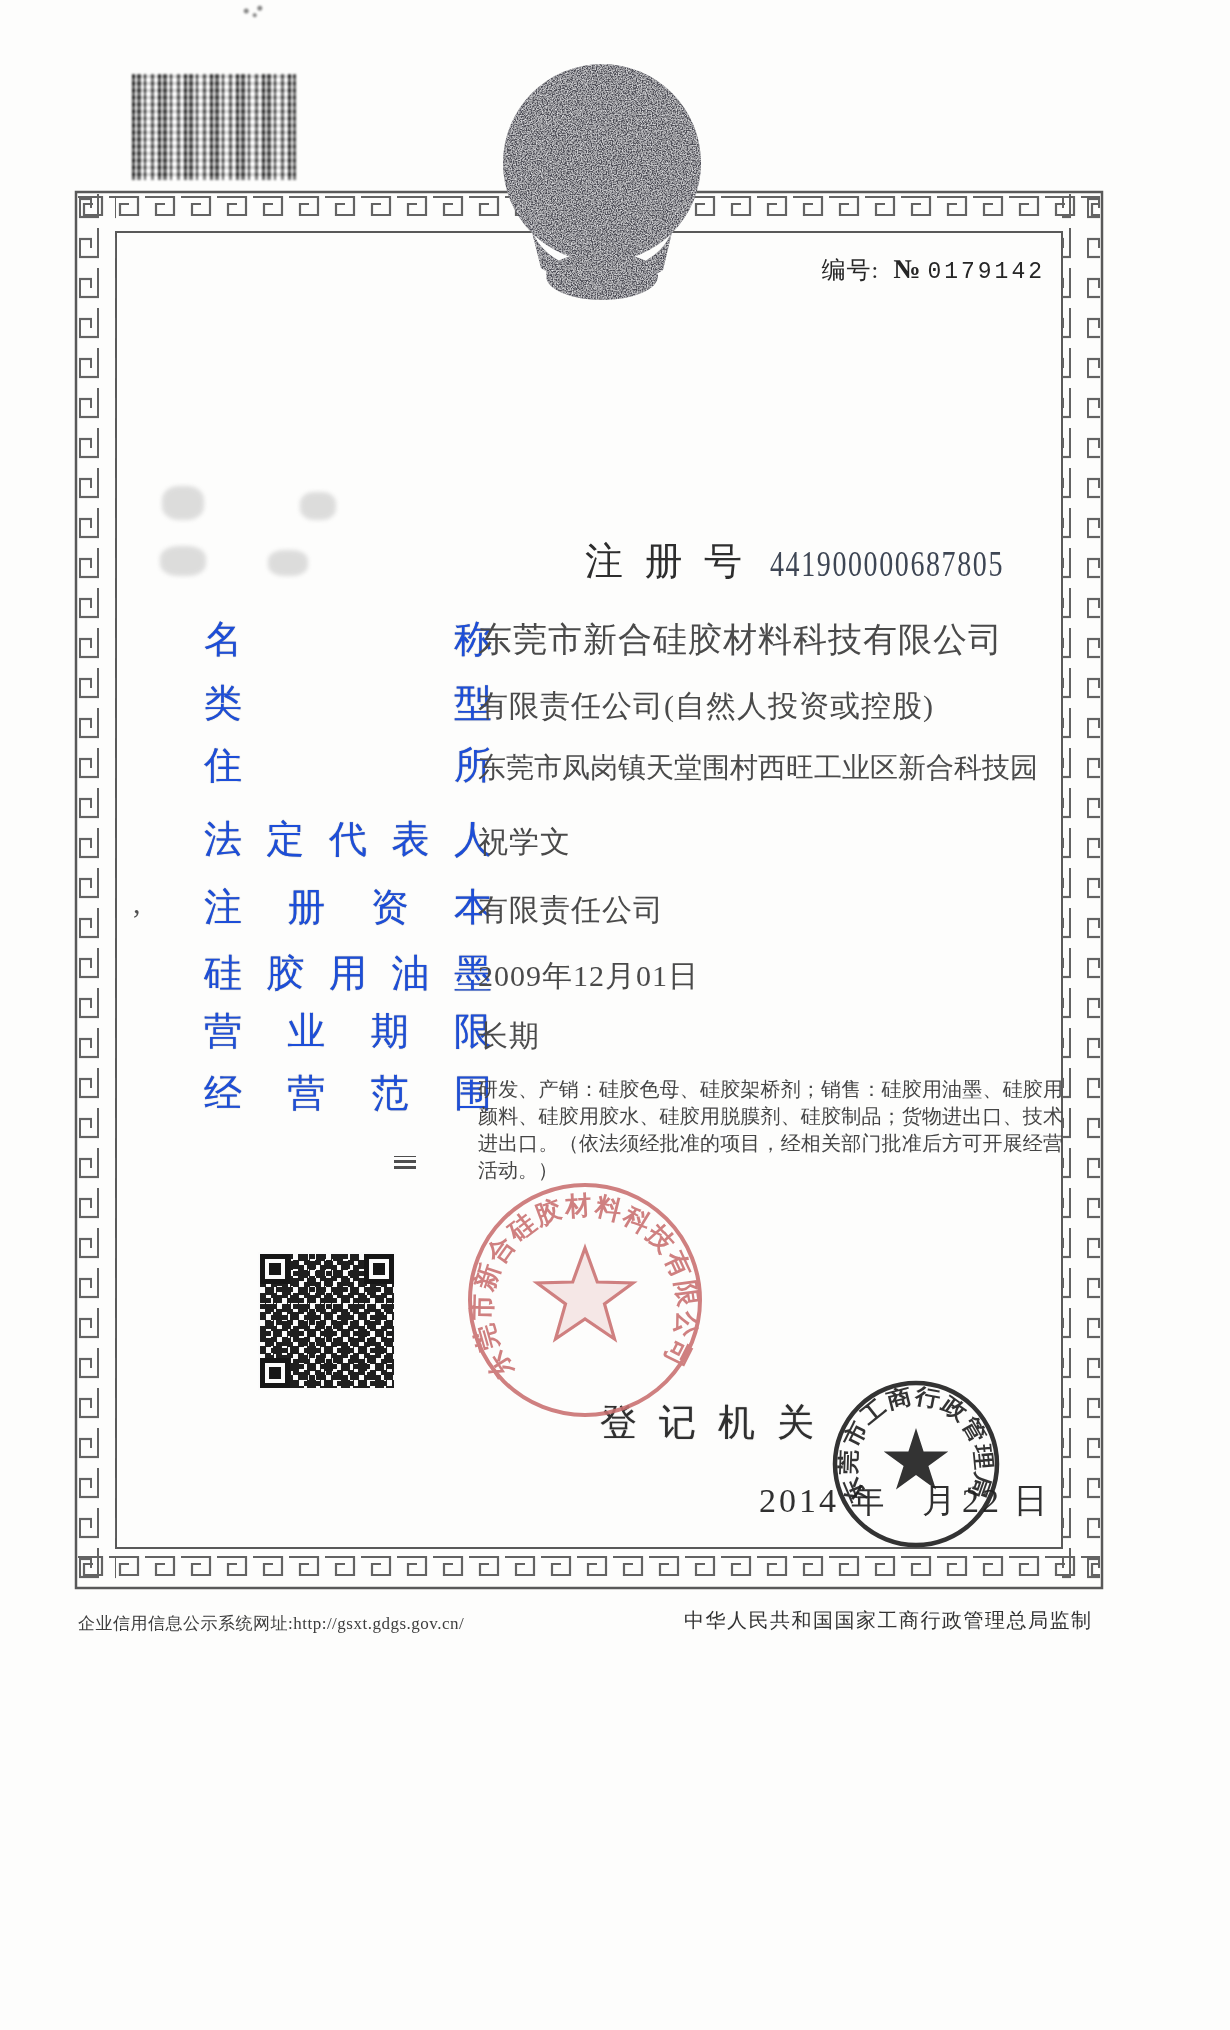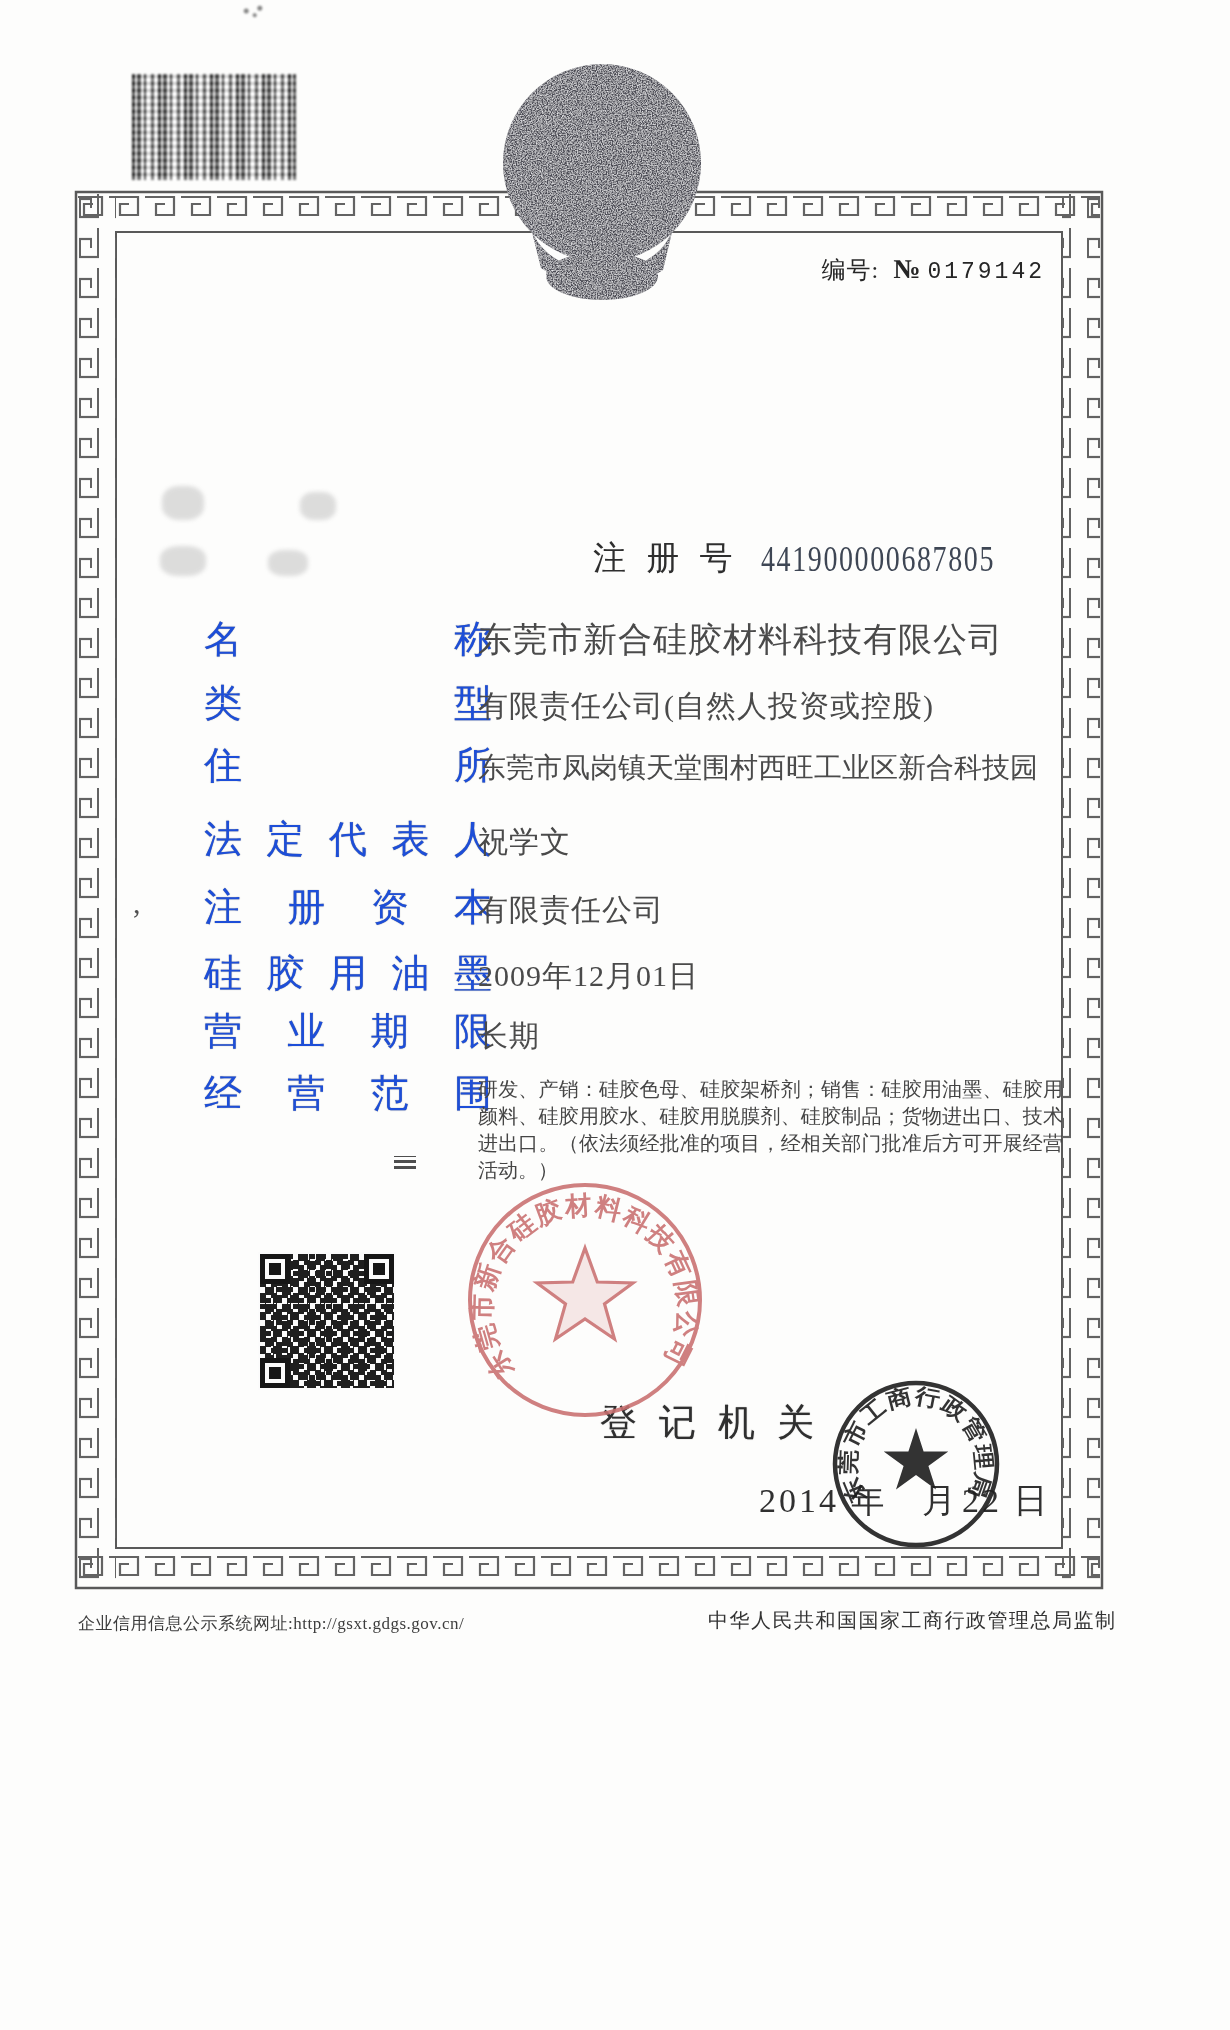--- a/index.html
+++ b/index.html
@@ -41,21 +41,21 @@
   #title{
     left:242px; top:318px; width:745px; height:185px;
     font-size:152px; line-height:180px; font-weight:bold;
     color:#3b3b3b; text-align:justify; text-align-last:justify;
     text-shadow:0 0 2px rgba(55,55,55,.75);
     filter:blur(.5px) contrast(.95);
   }
 
   
   #regline{ left:585px; top:536px; white-space:nowrap;}
-  #regline .reg-label{ font-size:33px; color:#2e2e2e; letter-spacing:6px;margin-left:8px;}
+  #regline .reg-label{ font-size:38px; color:#2e2e2e; letter-spacing:6px;}
   #regline .reg-number{ display:inline-block; font-size:35px; color:#3e4654; letter-spacing:2px;
      transform:scaleX(.8); transform-origin:left center; margin-left:18px; vertical-align:-2px;}
 
   
   .row{ position:absolute; left:0; top:0; width:1230px; }
   .flabel{
     position:absolute; left:204px; width:288px;
     font-size:38px; line-height:46px; color:#1d4ed8; font-weight:500;
     text-align:justify; text-align-last:justify;
     text-shadow:0 0 1px rgba(45,45,45,.6);
@@ -90,21 +90,21 @@
   #registrar-seal{ left:826px; top:1374px; width:180px; height:180px; opacity:.9; filter:blur(.3px);}
 
   
   #registrar-label{ left:600px; top:1398px; width:214px; font-size:37px; color:#2f2f2f;
      text-align:justify; text-align-last:justify; text-shadow:0 0 1px rgba(45,45,45,.6);}
   .dateline{ position:absolute; top:1478px; font-size:34px; color:#303030; letter-spacing:3px; white-space:nowrap;}
   #date-year{ left:742px;margin-left:17px;} #date-month{ left:922px;} #date-day{ left:962px;}
 
   
   #footer-left{ left:78px; top:1612px; font-size:17px; color:#3d3d3d; letter-spacing:.5px;}
-  #footer-right{ left:708px; top:1607px; font-size:20px; color:#333; letter-spacing:1.5px;}
+  #footer-right{ left:684px; top:1607px; font-size:20px; color:#333; letter-spacing:1.5px;}
 
   
   .smudge{ position:absolute; background:#8a8a8a; opacity:.28; filter:blur(2px); border-radius:40%;}
   #speck-top{ left:236px; top:4px; width:34px; height:14px; opacity:.55; filter:blur(1px);
      background:radial-gradient(circle at 30% 50%, #222 2px, transparent 3px),
                 radial-gradient(circle at 70% 30%, #222 2px, transparent 3px),
                 radial-gradient(circle at 55% 80%, #222 1.5px, transparent 2.5px);}
   #comma-mark{ left:133px; top:886px; font-size:30px; color:#333; opacity:.85;}
   #tri-mark{ left:394px; top:1156px; width:22px; height:13px; opacity:.8;
      background:repeating-linear-gradient(0deg,#222 0 3px, transparent 3px 6px);}

